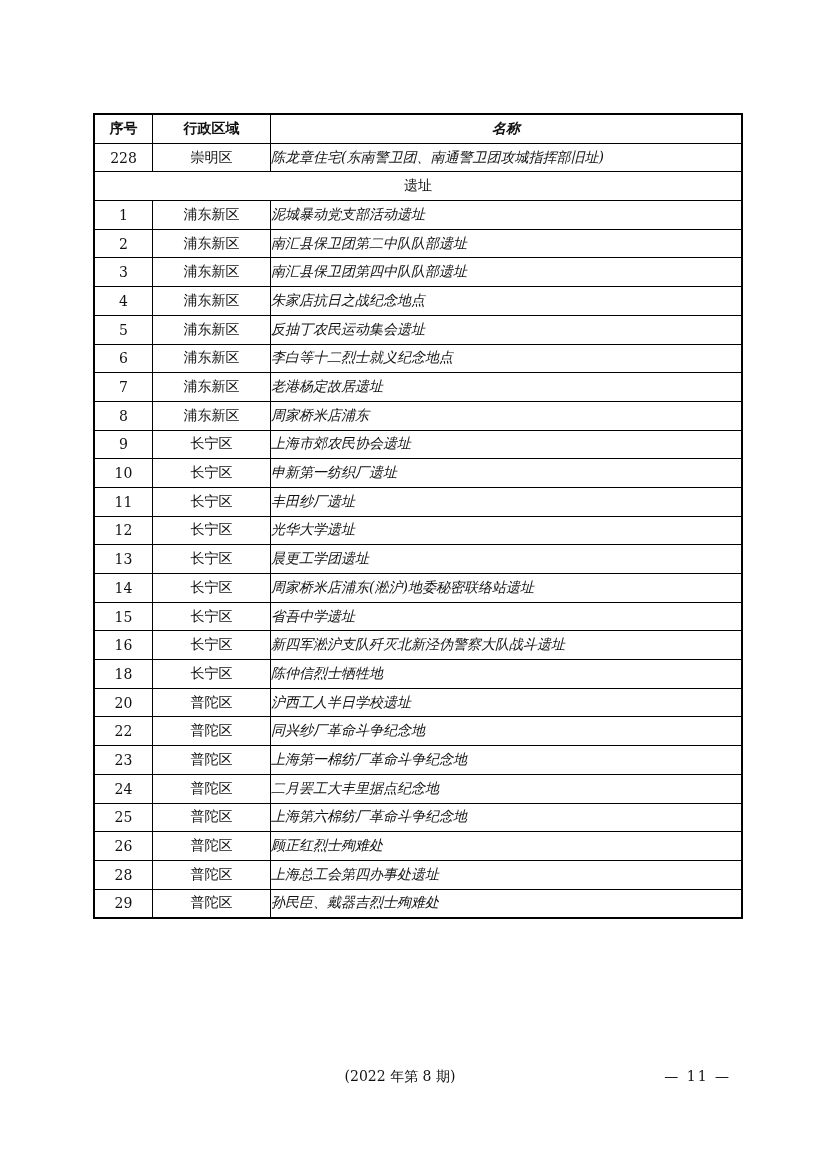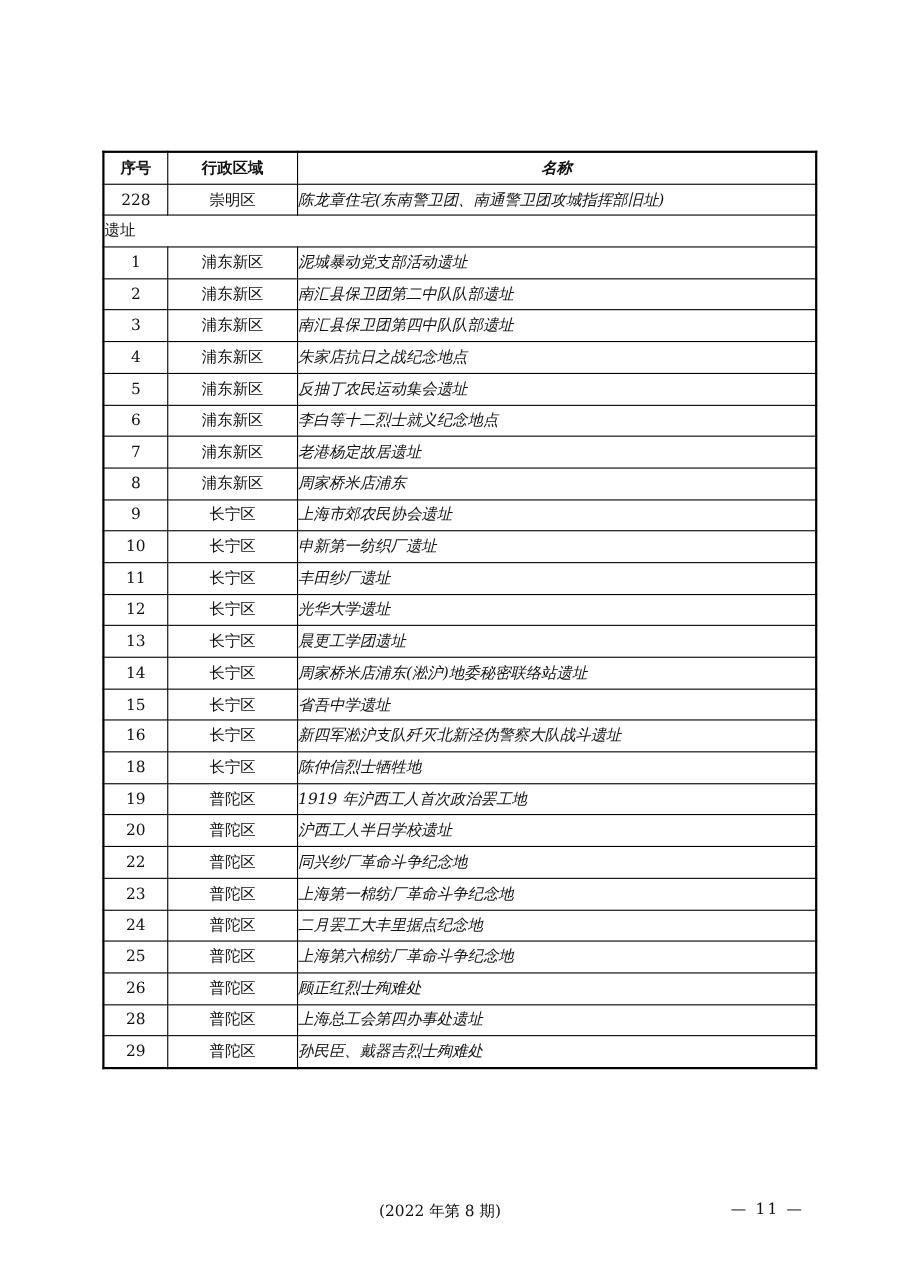--- a/index.html
+++ b/index.html
@@ -11,21 +11,20 @@
     height: 1170px;
     background: #ffffff;
     position: relative;
     font-family: "DejaVu Serif", "Liberation Serif", serif;
     color: #111111;
   }
   .page {
     position: absolute;
     inset: 0;
     overflow: hidden;
-    margin-top: 24px;
   }
   table.main {
     position: absolute;
     left: 93px;
     top: 113px;
     width: 644px;
     border-collapse: collapse;
     table-layout: fixed;
     font-size: 14px;
     border: 2px solid #000;
@@ -55,21 +54,21 @@
     width: 470px;
     text-align: left;
     padding-left: 11px;
     font-style: italic;
   }
   th.col-name {
     text-align: center;
     padding-left: 0;
   }
   .section-cell {
-    text-align: left;
+    text-align: center;
     font-weight: bold;
   }
   .footer-issue {
     position: absolute;
     top: 1068px;
     left: 0;
     width: 800px;
     text-align: center;
     font-size: 14px;
   }
@@ -182,25 +181,20 @@
           <td class="col-no">16</td>
           <td class="col-district">长宁区</td>
           <td class="col-name">新四军淞沪支队歼灭北新泾伪警察大队战斗遗址</td>
         </tr>
         <tr>
           <td class="col-no">18</td>
           <td class="col-district">长宁区</td>
           <td class="col-name">陈仲信烈士牺牲地</td>
         </tr>
         <tr>
-          <td class="col-no">19</td>
-          <td class="col-district">普陀区</td>
-          <td class="col-name">1919 年沪西工人首次政治罢工地</td>
-        </tr>
-        <tr>
           <td class="col-no">20</td>
           <td class="col-district">普陀区</td>
           <td class="col-name">沪西工人半日学校遗址</td>
         </tr>
         <tr>
           <td class="col-no">22</td>
           <td class="col-district">普陀区</td>
           <td class="col-name">同兴纱厂革命斗争纪念地</td>
         </tr>
         <tr>

